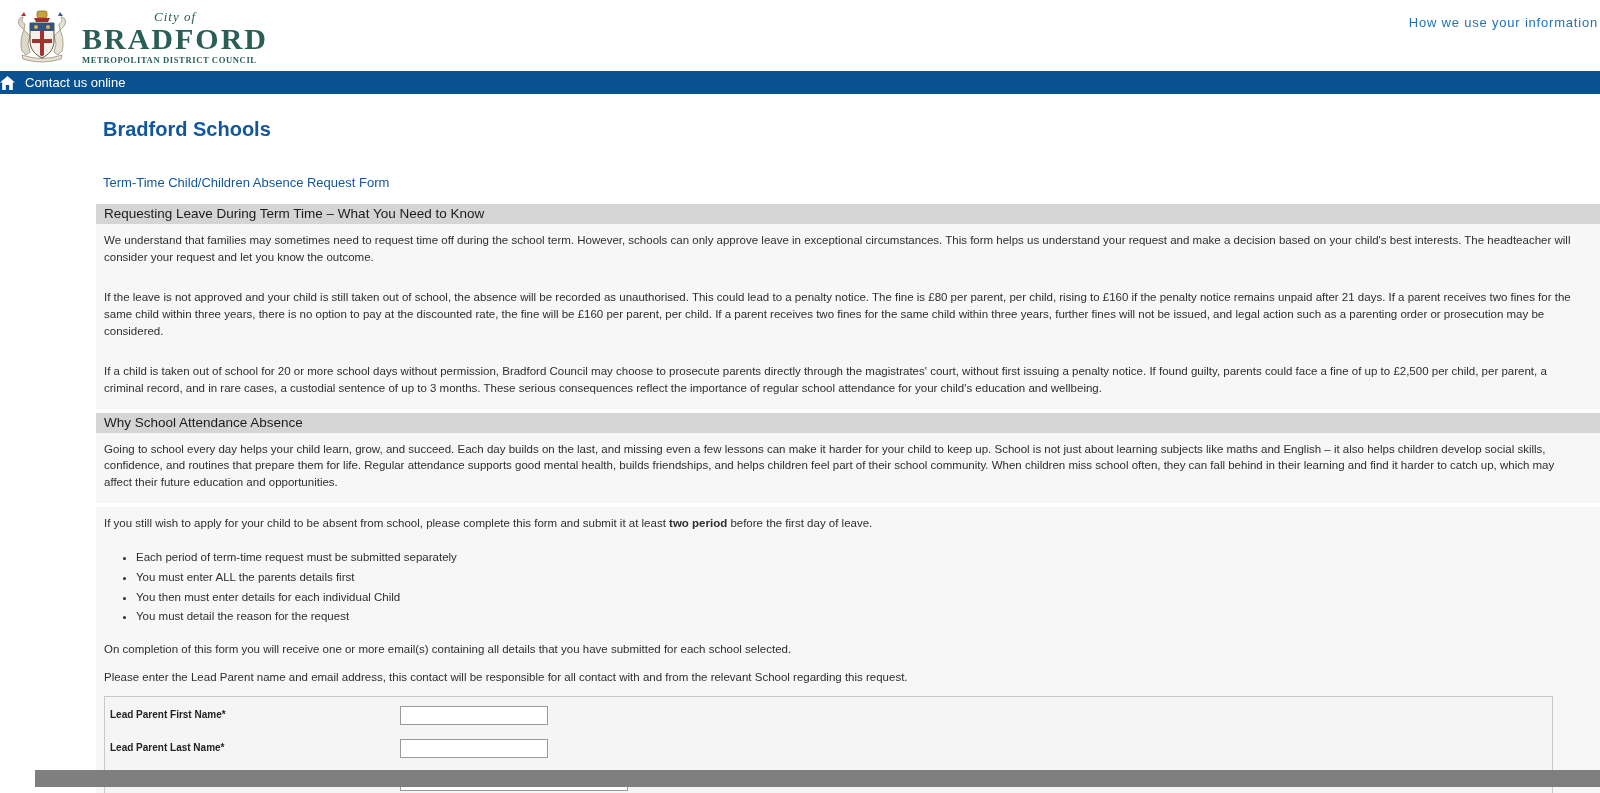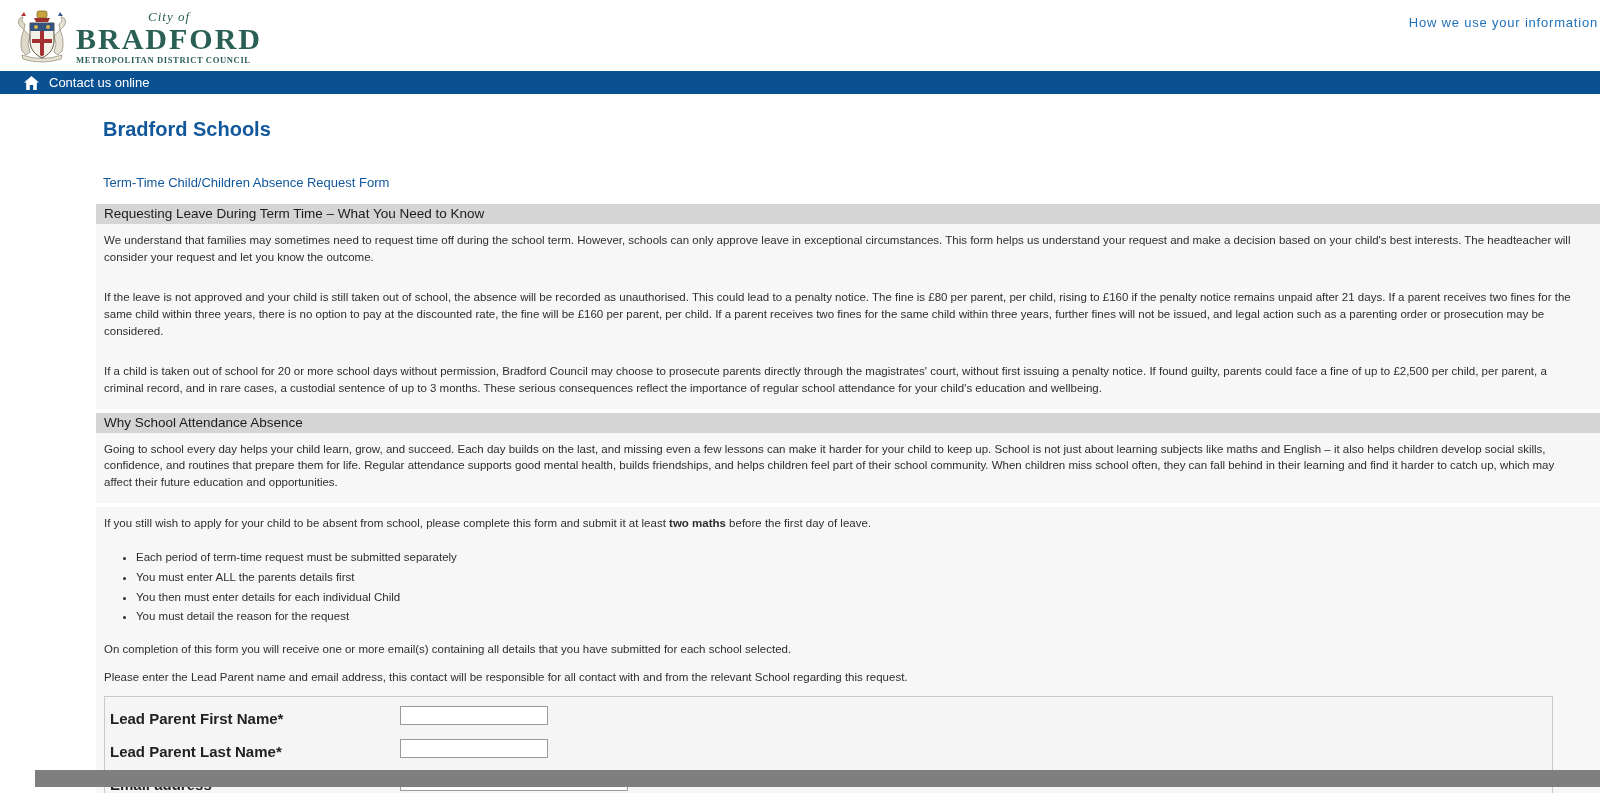--- a/index.html
+++ b/index.html
@@ -1,29 +1,29 @@
 <!DOCTYPE html>
 <html><head>
 <meta charset="utf-8">
 <style>
   * { box-sizing: border-box; margin: 0; padding: 0; }
   html, body { width: 1600px; height: 793px; overflow: hidden; background: #ffffff; }
   body { font-family: "Liberation Sans", "DejaVu Sans", sans-serif; color: #333; position: relative; }
 
   
   .site-header { height: 71px; background: #fff; position: relative; }
-  .logo { position: absolute; left: 14px; top: 8px; display: flex; align-items: center; gap: 6px; }
+  .logo { position: absolute; left: 14px; top: 8px; display: flex; align-items: center; gap: 12px; }
   .logo-text { font-family: "Liberation Serif", "DejaVu Serif", serif; color: #2a5f55; line-height: 1; }
   .logo-cityof { font-style: italic; font-size: 13px; text-align: center; margin-bottom: 1px; letter-spacing: 1px; }
   .logo-name { font-size: 30px; font-weight: bold; letter-spacing: 2px; }
   .logo-metro { font-size: 8.6px; font-weight: bold; letter-spacing: 0.6px; margin-top: 2px; }
   .privacy-link { position: absolute; top: 15px; right: 2px; color: #2272b9; font-size: 13px; letter-spacing: 0.8px; text-decoration: none; cursor: pointer; }
 
   
-  .navbar { height: 23px; background: #0a5192; display: flex; align-items: center; padding-left: 24px; gap: 10px; }
+  .navbar { height: 23px; background: #0a5192; display: flex; align-items: center; gap: 10px; }
   .navbar a { color: #ffffff; font-size: 13px; text-decoration: none; cursor: pointer; }
   .home-icon { display: inline-flex; width: 15px; height: 14px; }
 
   
   main { padding-top: 24px; }
   h1.page-title { color: #11579c; font-size: 20px; font-weight: bold; margin-left: 103px; }
   h2.form-title { color: #11579c; font-size: 13px; font-weight: normal; margin: 34px 0 14px 103px; }
 
   .section-header { margin-left: 96px; background: #d5d5d5; color: #1c1c1c; font-size: 13.5px; padding: 2px 0 3px 8px; }
   .section-box { margin-left: 96px; background: #f7f7f7; padding: 8px 22px 10px 8px; font-size: 11.5px; line-height: 1.45; color: #2e2e2e; }
@@ -32,21 +32,21 @@
   .section-gap { height: 4px; background: #fff; }
 
   .applying-box { margin-left: 96px; background: #f7f7f7; padding: 8px 10px 12px 8px; font-size: 11.5px; line-height: 1.45; color: #2e2e2e; }
   .applying-box .intro { margin-bottom: 14px; }
   .applying-box ul { margin: 18px 0 16px 32px; }
   .applying-box li { margin-bottom: 3px; }
   .applying-box .note { margin-bottom: 11px; }
 
   .form-box { border: 1px solid #c9c9c9; background: #f5f5f5; margin: 2px 37px 0 0; padding: 5px 0 12px 5px; }
   .form-row { display: flex; align-items: flex-start; min-height: 33px; padding-top: 4px; }
-  .form-row label { font-weight: bold; font-size: 15px; color: #222; width: 290px; padding-top: 2px; }
+  .form-row label { font-weight: bold; font-size: 10px; color: #222; width: 290px; padding-top: 2px; }
   .form-row input { height: 19px; border: 1px solid #9a9a9a; background: #fff; font-size: 11px; padding: 0 3px; }
   .input-small { width: 148px; }
   .input-large { width: 228px; }
 
   
   .hscrollbar { position: absolute; left: 0; right: 0; bottom: 6px; height: 17px; background: #ffffff; }
   .hscrollbar .thumb { position: absolute; left: 35px; right: 0; top: 0; height: 17px; background: #7f7f7f; }
 </style>
 </head>
 <body>
@@ -105,21 +105,21 @@
   <div class="section-gap"></div>
 
   <div class="section-header">Why School Attendance Absence</div>
   <div class="section-box">
     <p>Going to school every day helps your child learn, grow, and succeed. Each day builds on the last, and missing even a few lessons can make it harder for your child to keep up. School is not just about learning subjects like maths and English – it also helps children develop social skills, confidence, and routines that prepare them for life. Regular attendance supports good mental health, builds friendships, and helps children feel part of their school community. When children miss school often, they can fall behind in their learning and find it harder to catch up, which may affect their future education and opportunities.</p>
   </div>
 
   <div class="section-gap"></div>
 
   <div class="applying-box">
-    <p class="intro"><span>If you still wish to apply for your child to be absent from school, please complete this form and submit it at least </span><b>two maths</b><span> before the first day of leave.</span></p>
+    <p class="intro"><span>If you still wish to apply for your child to be absent from school, please complete this form and submit it at least </span><b>two period</b><span> before the first day of leave.</span></p>
     <ul>
       <li>Each period of term-time request must be submitted separately</li>
       <li>You must enter ALL the parents details first</li>
       <li>You then must enter details for each individual Child</li>
       <li>You must detail the reason for the request</li>
     </ul>
     <p class="note">On completion of this form you will receive one or more email(s) containing all details that you have submitted for each school selected.</p>
     <p class="note">Please enter the Lead Parent name and email address, this contact will be responsible for all contact with and from the relevant School regarding this request.</p>
 
     <div class="form-box">

